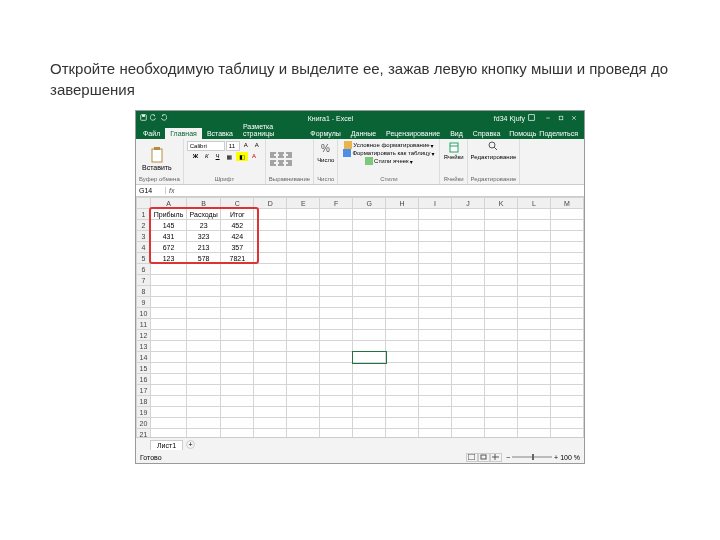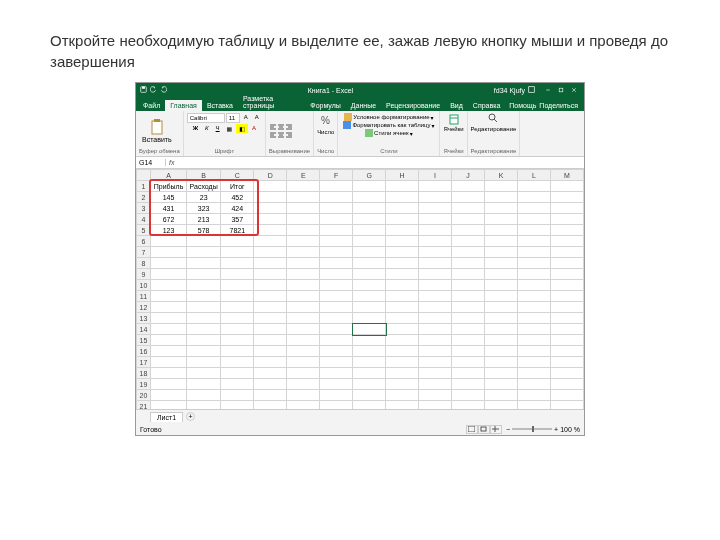--- a/index.html
+++ b/index.html
@@ -1,17 +1,17 @@
 <!DOCTYPE html>
 <html><head>
 <meta charset="utf-8">
 <style>
   * { box-sizing: border-box; margin: 0; padding: 0; }
   body { font-family: "Segoe UI", Arial, sans-serif; background: #fff; width: 720px; height: 540px; overflow: hidden; }
-  .page { padding: 30px 50px 10px 50px; }
+  .page { padding: 30px 50px 10px 50px; margin-top: 28px; }
   .instruction { font-size: 15px; color: #333; line-height: 1.4; margin-bottom: 10px; }
 
   .excel { width: 450px; margin: 0 auto; border: 1px solid #999; font-size: 7px; }
   .titlebar { background: #0a6335; color: #fff; display: flex; align-items: center; height: 14px; padding: 0 4px; }
   .titlebar .left, .titlebar .right { display: flex; align-items: center; gap: 3px; }
   .titlebar .center { flex: 1; text-align: center; font-size: 7px; }
   .titlebar svg { width: 7px; height: 7px; fill: #fff; }
   .win-btns { display:flex; gap:1px; margin-left: 4px;}
   .win-btn { width: 12px; height: 10px; display:flex; align-items:center; justify-content:center;}
   .win-btn svg{width:6px;height:6px;}

